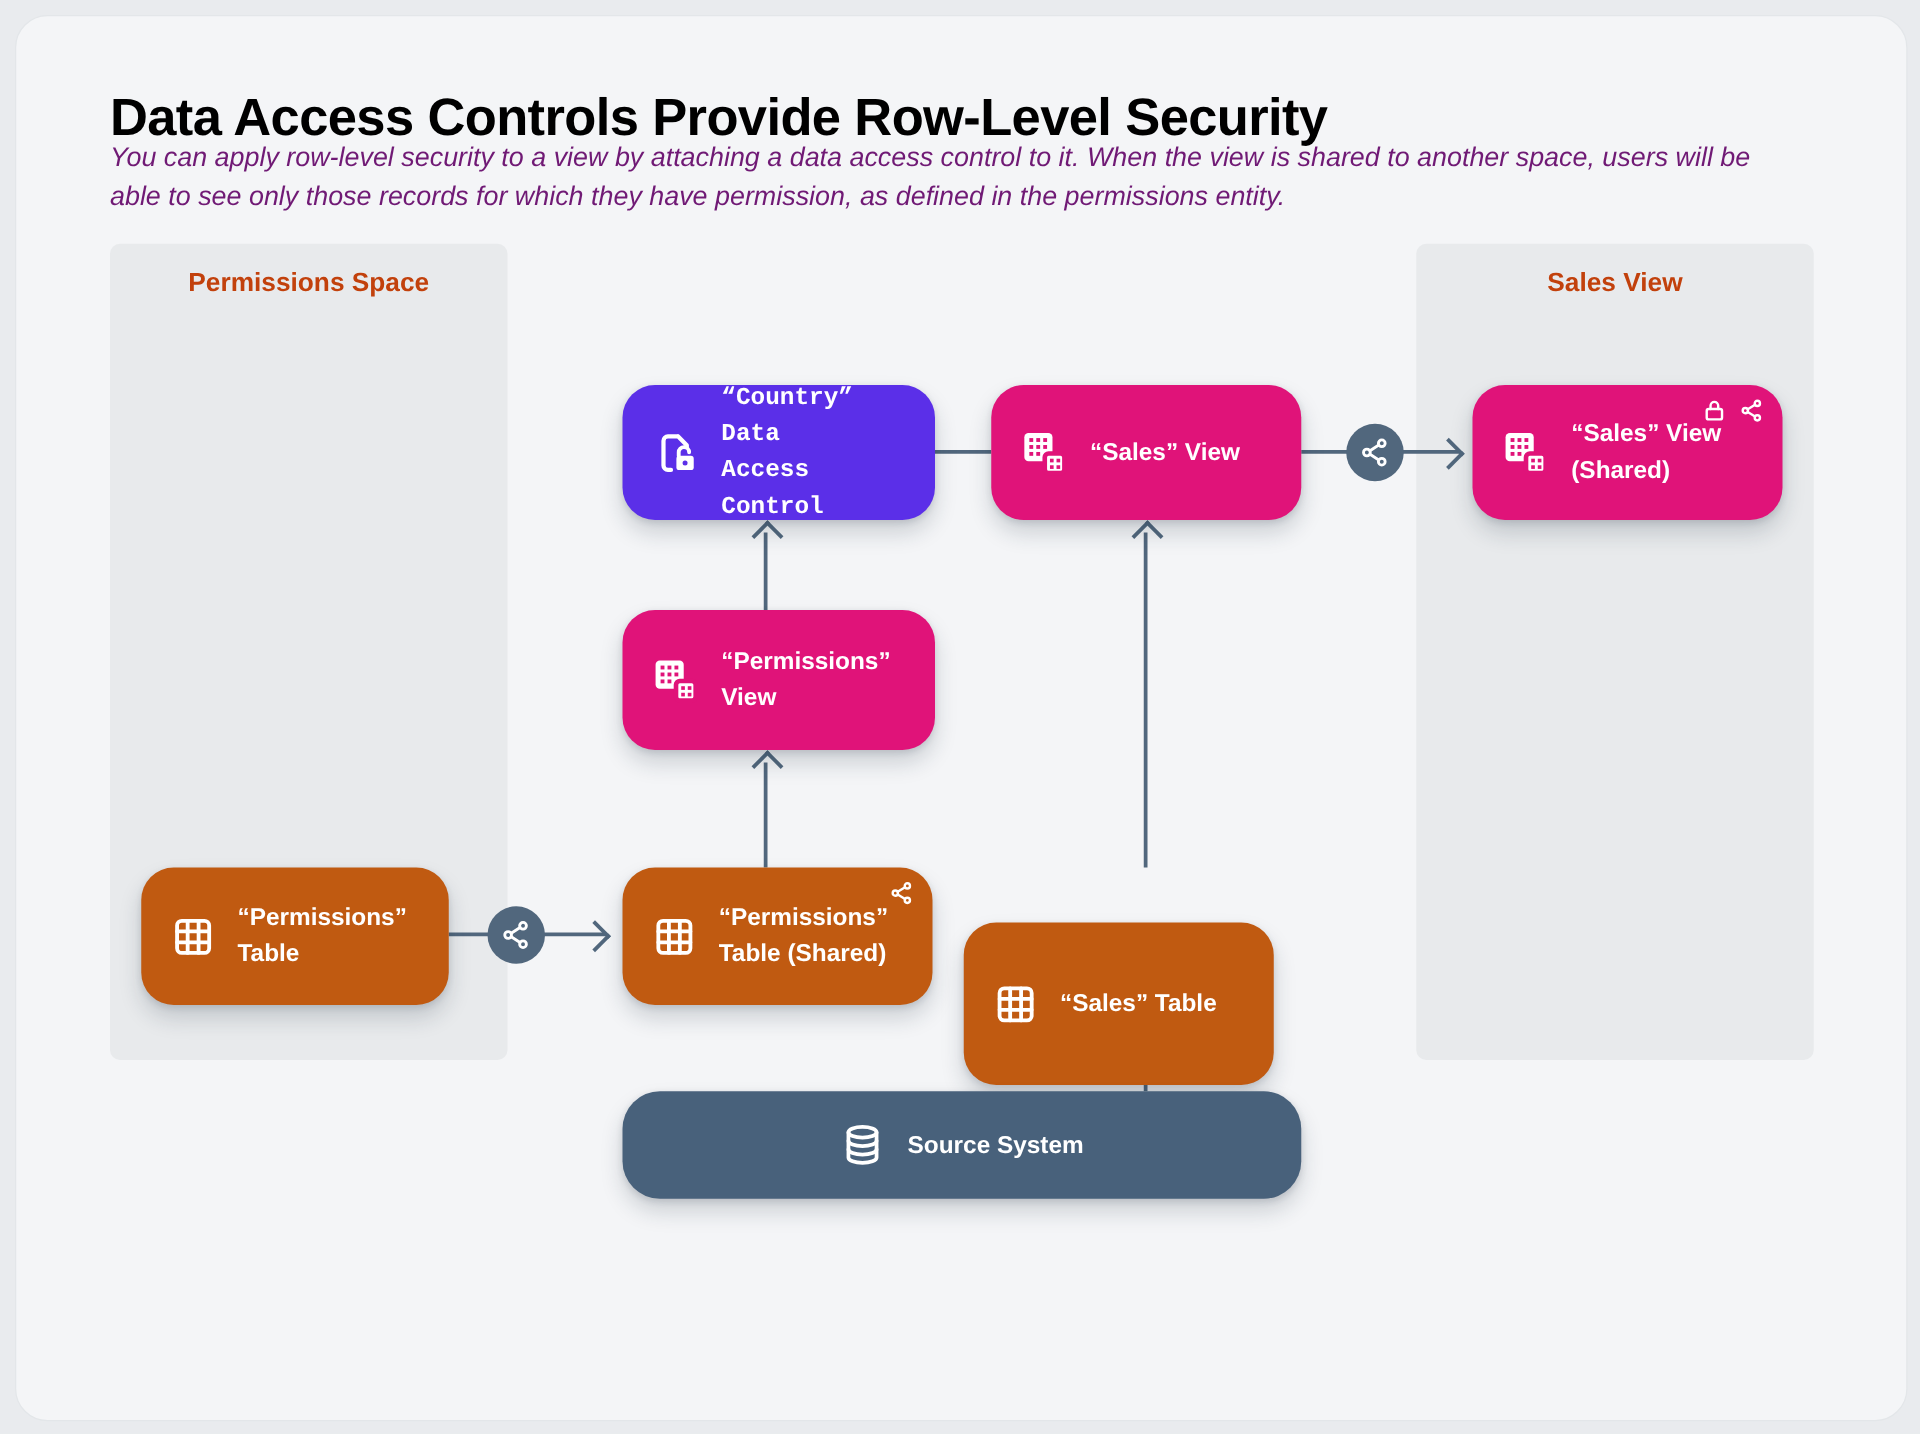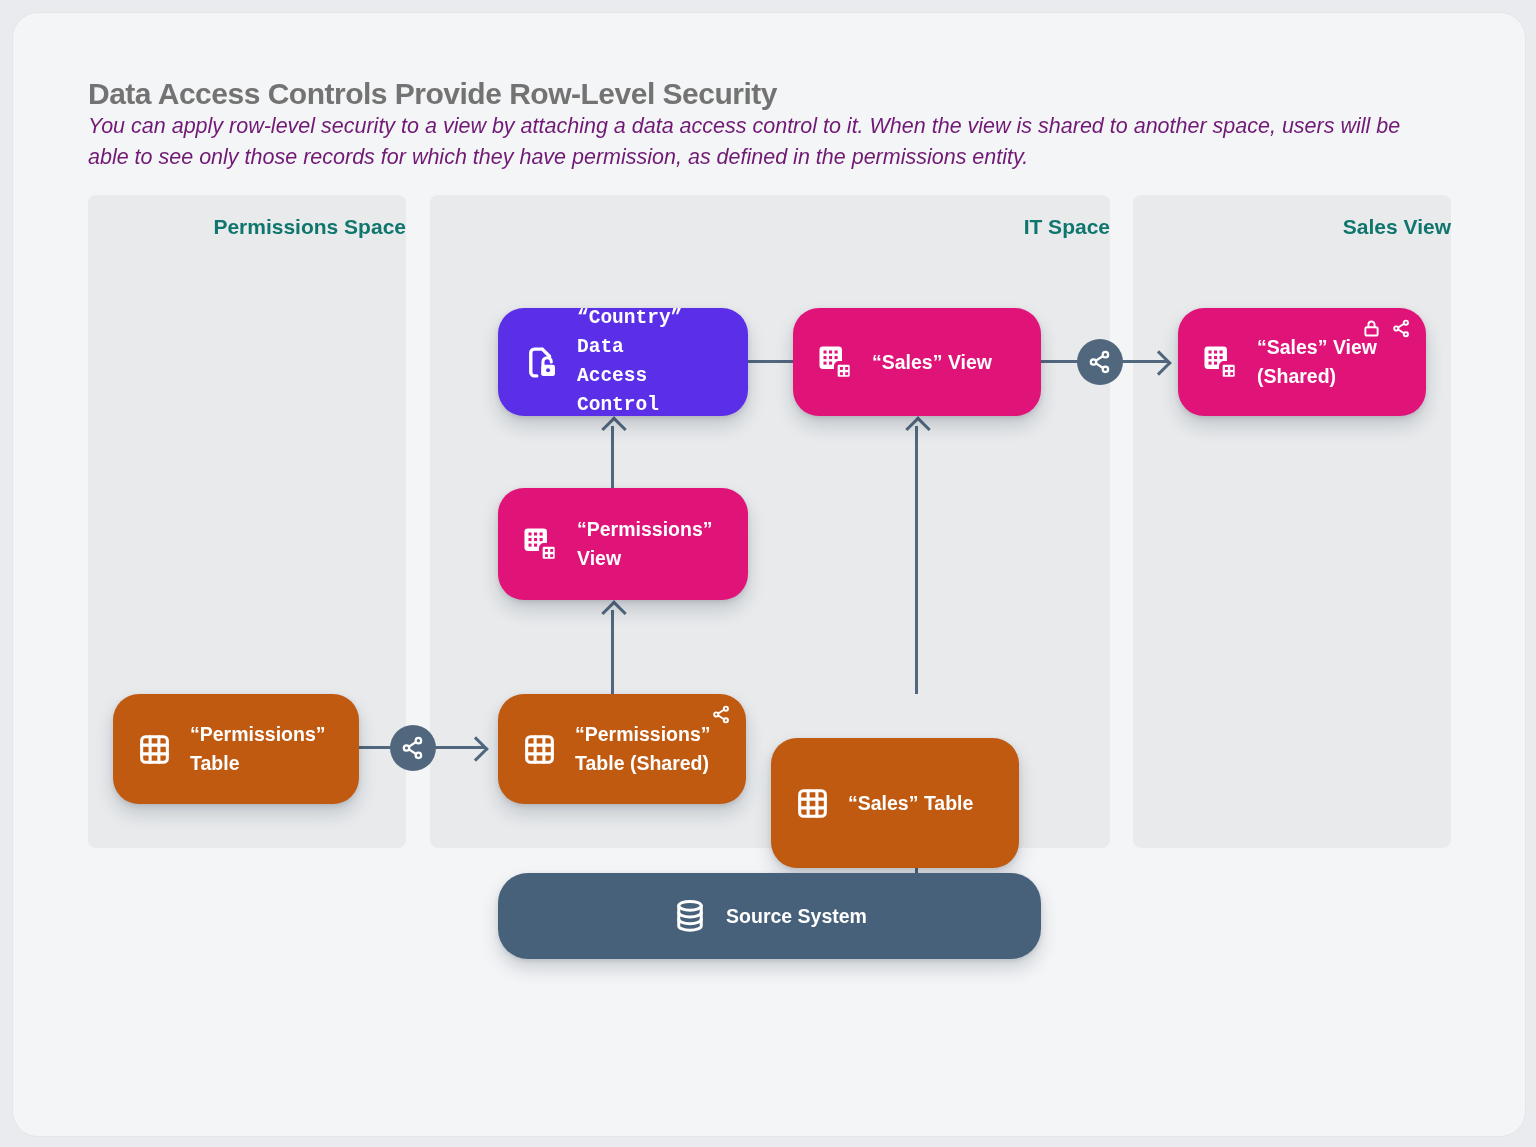--- a/index.html
+++ b/index.html
@@ -1,24 +1,24 @@
 <!DOCTYPE html>
 <html style="--table: #c05a11; --view: #e01379; --access-control: #5b2fe8; --source: #48617b; --connector: #51677d;"><head>
 <meta charset="utf-8">
 <style>
   html,body{margin:0;padding:0;background:#e9ebee;font-family:"Liberation Sans","DejaVu Sans",sans-serif;}
   .stage{position:relative;width:1536px;height:1147px;overflow:hidden;background:#e9ebee;}
   .card{position:absolute;left:12px;top:12px;width:1512px;height:1123px;background:#f4f5f7;
         border:1px solid #e3e6e9;border-radius:26px;}
-  .title{position:absolute;left:88px;top:70px;width:1300px;font-size:30px;line-height:48px;
-         font-weight:bold;letter-spacing:-0.5px;color:#737373;}
+  .title{position:absolute;left:88px;top:70px;width:1300px;font-size:42px;line-height:48px;
+         font-weight:bold;letter-spacing:-0.5px;color:#000000;}
   .subtitle{position:absolute;left:88px;top:111px;width:1348px;font-size:21.5px;line-height:31px;
             color:#701a75;font-style:italic;}
   .panel{position:absolute;top:195px;height:653px;background:#e8eaec;border-radius:8px;}
-  .panel-label{padding-top:20px;text-align:right;font-size:21px;font-weight:bold;color:#0f766e;}
+  .panel-label{padding-top:20px;text-align:center;font-size:21px;font-weight:bold;color:#c2410c;}
   .node{position:absolute;display:flex;align-items:center;gap:18px;padding:0 20px 0 24px;
         box-sizing:border-box;border-radius:26px;color:#fff;z-index:3;
         box-shadow:0 10px 18px rgba(30,45,60,.18),0 2px 5px rgba(30,45,60,.12);}
   .node .node-label{font-size:19.5px;font-weight:bold;line-height:29px;white-space:pre-line;}
   .node .nicon{flex:0 0 auto;display:flex;}
   .tbl{background:var(--table);}
   .view{background:var(--view);}
   .access{background:var(--access-control);}
   .source{background:var(--source);border-radius:30px;justify-content:center;padding:0;}
   .view .hole{fill:var(--view);} .view .sep{stroke:var(--view);}
@@ -37,23 +37,20 @@
 
 <div class="stage">
   <div class="card"></div>
 
   <div class="title">Data Access Controls Provide Row-Level Security</div>
   <div class="subtitle">You can apply row-level security to a view by attaching a data access control to it. When the view is shared to another space, users will be able to see only those records for which they have permission, as defined in the permissions entity.</div>
 
   <div class="panel" style="left:88px;width:318px;">
     <div class="panel-label">Permissions Space</div>
   </div>
-  <div class="panel" style="left:430px;width:680px;">
-    <div class="panel-label">IT Space</div>
-  </div>
   <div class="panel" style="left:1133px;width:318px;">
     <div class="panel-label">Sales View</div>
   </div>
 
   <div class="seg" style="left:359px;top:746px;width:34px;height:3px;"></div>
   <div class="seg" style="left:433px;top:746px;width:52px;height:3px;"></div>
   <div class="chev right" style="left:467px;top:740px;"></div>
   <div class="share-badge" style="left:390px;top:725px;">
     <svg width="26" height="26" viewBox="0 0 24 24" fill="none" stroke="#fff" stroke-width="2.1" stroke-linecap="round">
       <circle cx="6" cy="12" r="2.5"></circle>

